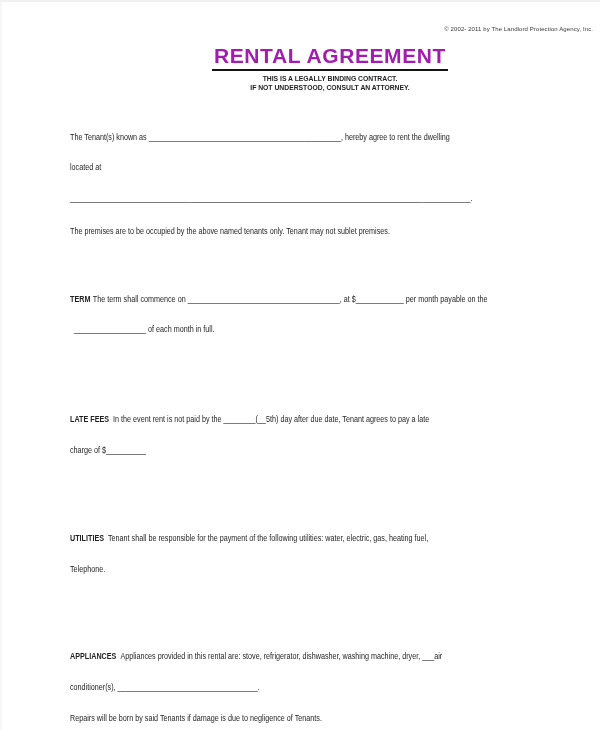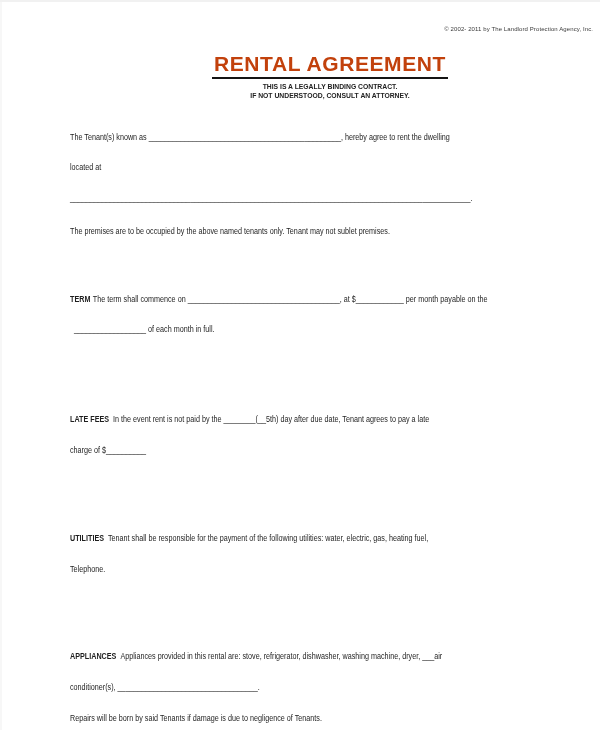--- a/index.html
+++ b/index.html
@@ -7,21 +7,21 @@
     position:relative;width:600px;height:730px;background:#fff;overflow:hidden;
     font-family:"Liberation Sans","DejaVu Sans",sans-serif;color:#1e1e1e;
     box-shadow:inset 0 2px 0 #f1f1f1, inset 2px 0 0 #f7f7f7;
   }
   .copyright{
     position:absolute;top:26px;right:7px;font-size:6px;color:#3a3a3a;letter-spacing:.1px;
   }
   .header{position:absolute;left:70px;top:44px;width:520px;text-align:center;}
   .title{
     display:inline-block;font-size:21px;font-weight:bold;letter-spacing:.6px;
-    border-bottom:2px solid #141414;padding:0 2px 1px 2px;color:#c2410c;margin-top:8px;
+    border-bottom:2px solid #141414;padding:0 2px 1px 2px;color:#a21caf;
   }
   .sub{font-size:6.8px;font-weight:bold;line-height:8px;margin-top:1px;color:#222;}
   .sub:first-of-type{margin-top:4px;}
 
   .body-text{
     position:absolute;left:70px;top:101px;width:545px;
     transform:scaleX(0.80);transform-origin:0 0;
     font-size:9px;line-height:10.2px;white-space:pre-wrap;
   }
   .line{min-height:10.2px;}

